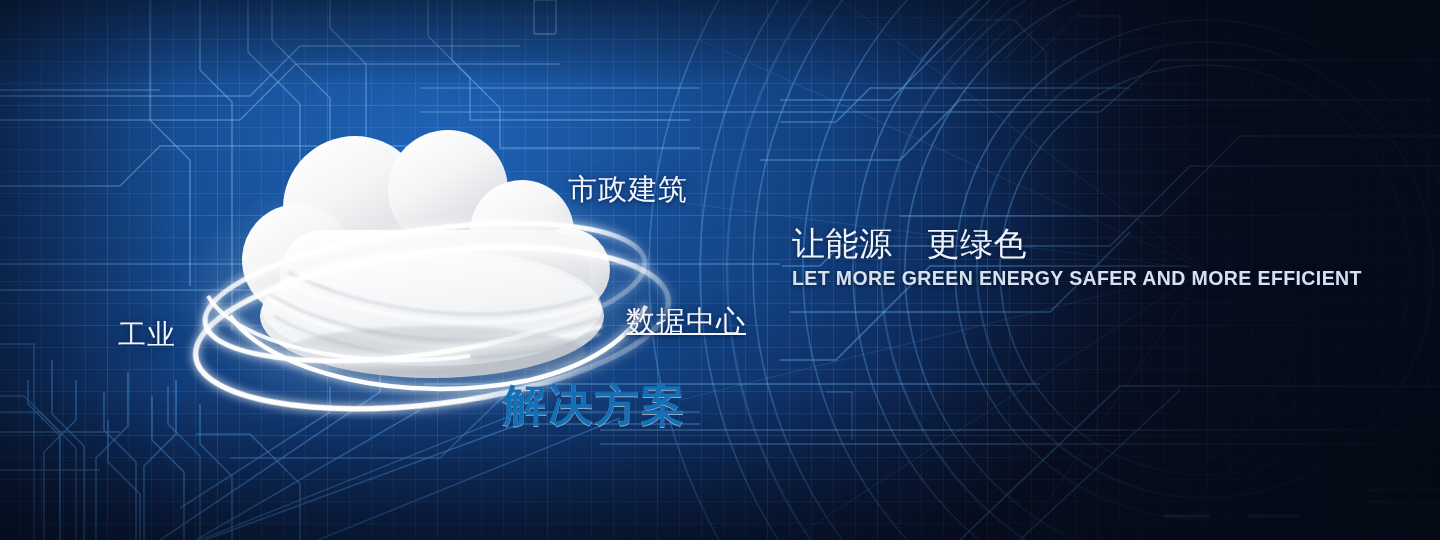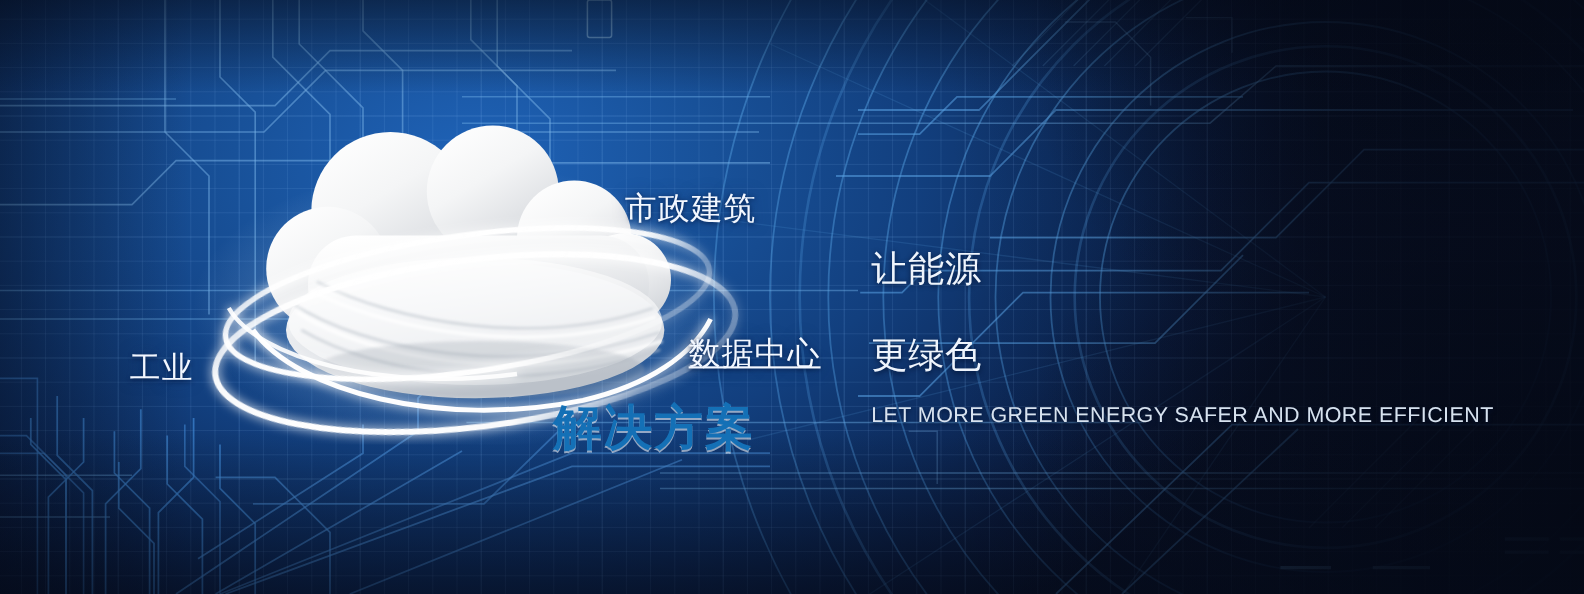--- a/index.html
+++ b/index.html
@@ -44,21 +44,21 @@
     background-image:
       linear-gradient(to right, rgba(120,180,245,.10) 1px, transparent 1px),
       linear-gradient(to bottom, rgba(120,180,245,.10) 1px, transparent 1px);
     background-size:110px 110px;
     background-position:-3px -5px;
   }
   .bg-svg{ position:absolute; inset:0; width:1440px; height:540px; }
 
   
   #cloud-group{
-    position:absolute; left:170px; top:104px; width:520px; height:300px;
+    position:absolute; left:170px; top:120px; width:520px; height:300px;
   }
   .cloud-svg{ position:absolute; left:0; top:0; width:520px; height:300px; }
 
   
   .lbl{
     position:absolute; color:#f2f7ff; white-space:nowrap;
     font-family:"Liberation Sans","DejaVu Sans",sans-serif;
     font-weight:400; letter-spacing:1px;
     text-shadow:0 1px 4px rgba(0,20,60,.75), 0 0 14px rgba(10,40,90,.5);
   }
@@ -72,27 +72,28 @@
     font-size:44px; font-weight:bold; letter-spacing:2px;
     color:#1470b6; white-space:nowrap;
     font-family:"Liberation Sans","DejaVu Sans",sans-serif;
     text-shadow:0 1px 0 rgba(255,255,255,.55);
   }
 
   #slogan-block{ position:absolute; left:792px; top:222px; }
   #slogan-cn{
     font-size:33px; color:#eef4fc; white-space:nowrap; letter-spacing:.5px;
     text-shadow:0 1px 5px rgba(0,15,45,.8);
-    display:flex; gap:34px;flex-direction:column;
+    display:flex; gap:34px;
   }
   #slogan-cn span{ display:inline-block; }
   #slogan-en{
-    margin-top:21px; font-size:19.5px; color:#d7e2ef; white-space:nowrap;
+    margin-top:0; font-size:19.5px; color:#d7e2ef; white-space:nowrap;
     letter-spacing:.4px;
     text-shadow:0 1px 4px rgba(0,15,45,.8);
+    font-weight:bold;
   }
 </style>
 </head>
 <body>
 
 <div id="banner">
 
   <div class="layer bg-base"></div>
   <div class="layer bg-grid"></div>
   <div class="layer bg-grid2"></div>

